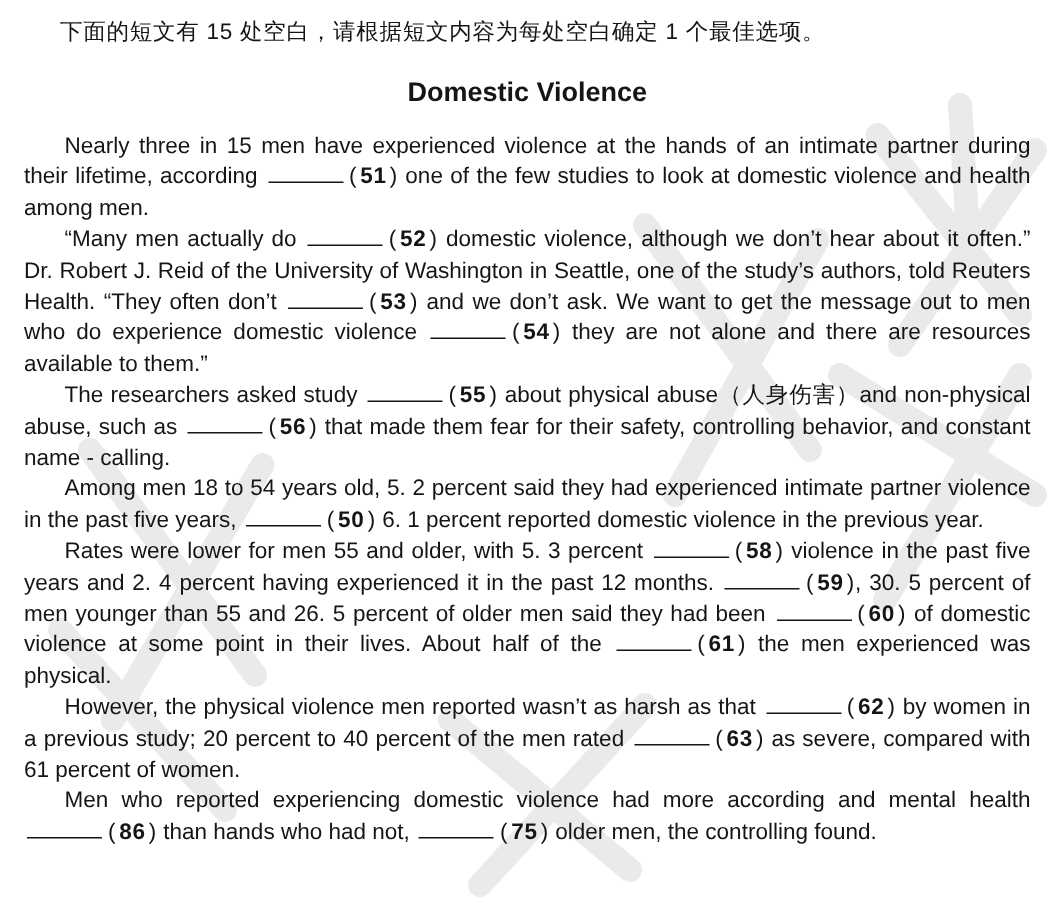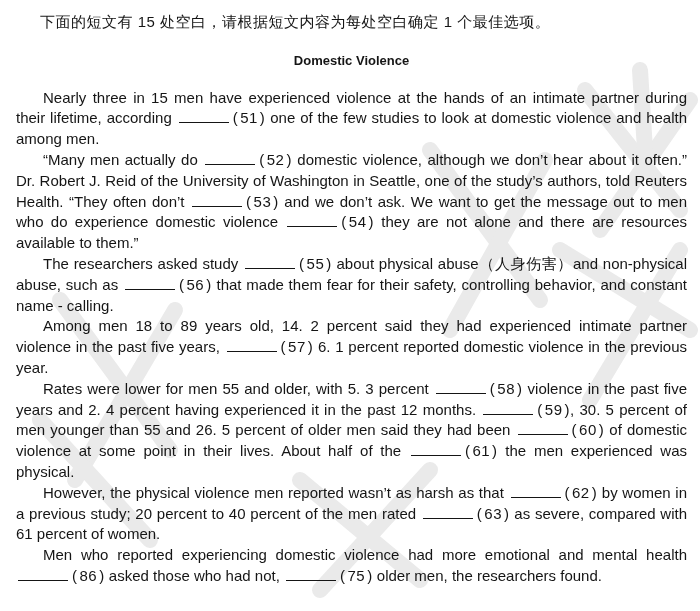--- a/index.html
+++ b/index.html
@@ -33,21 +33,21 @@
     z-index: 1;
   }
   .instruction {
     text-indent: 24px;
     margin: 4px 0 18px 0;
     letter-spacing: 0.5px;
   }
   .title {
     text-align: center;
     font-weight: bold;
-    font-size: 13px;
+    font-size: 18px;
     margin: 0 0 16px 0;
   }
   .passage p {
     margin: 0;
     text-align: justify;
     text-indent: 27px;
   }
   .blank {
     white-space: nowrap;
   }
@@ -56,21 +56,21 @@
     width: 50px;
     height: 2px;
     border-bottom: 1.5px solid #151515;
     vertical-align: baseline;
     margin: 0 4px 0 2px;
   }
   .blank-num {
     letter-spacing: 0.5px;
   }
   .blank-num b {
-    font-weight: normal;
+    font-weight: bold;
     padding: 0 2px;
   }
 </style>
 </head>
 <body>
 
 <div class="page">
 
   <svg class="watermark-svg" viewBox="0 0 700 611" xmlns="http://www.w3.org/2000/svg">
     <g stroke="#d9d9d9" stroke-width="16" stroke-linecap="round" fill="none" opacity="0.55">
@@ -91,19 +91,19 @@
 
   <div class="content">
     <div class="instruction">下面的短文有 15 处空白，请根据短文内容为每处空白确定 1 个最佳选项。</div>
 
     <div class="title">Domestic Violence</div>
 
     <div class="passage" id="passage">
         <p><span>Nearly three in 15 men have experienced violence at the hands of an intimate partner during their lifetime, according </span><span class="blank"><span class="blank-line"></span><span class="blank-num">(<b>51</b>)</span></span><span> one of the few studies to look at domestic violence and health among men.</span></p>
         <p><span>“Many men actually do </span><span class="blank"><span class="blank-line"></span><span class="blank-num">(<b>52</b>)</span></span><span> domestic violence, although we don’t hear about it often.” Dr. Robert J. Reid of the University of Washington in Seattle, one of the study’s authors, told Reuters Health. “They often don’t </span><span class="blank"><span class="blank-line"></span><span class="blank-num">(<b>53</b>)</span></span><span> and we don’t ask. We want to get the message out to men who do experience domestic violence </span><span class="blank"><span class="blank-line"></span><span class="blank-num">(<b>54</b>)</span></span><span> they are not alone and there are resources available to them.”</span></p>
         <p><span>The researchers asked study </span><span class="blank"><span class="blank-line"></span><span class="blank-num">(<b>55</b>)</span></span><span> about physical abuse（人身伤害）and non-physical abuse, such as </span><span class="blank"><span class="blank-line"></span><span class="blank-num">(<b>56</b>)</span></span><span> that made them fear for their safety, controlling behavior, and constant name - calling.</span></p>
-        <p><span>Among men 18 to 89 years old, 14. 2 percent said they had experienced intimate partner violence in the past five years, </span><span class="blank"><span class="blank-line"></span><span class="blank-num">(<b>57</b>)</span></span><span> 6. 1 percent reported domestic violence in the previous year.</span></p>
+        <p><span>Among men 18 to 54 years old, 5. 2 percent said they had experienced intimate partner violence in the past five years, </span><span class="blank"><span class="blank-line"></span><span class="blank-num">(<b>50</b>)</span></span><span> 6. 1 percent reported domestic violence in the previous year.</span></p>
         <p><span>Rates were lower for men 55 and older, with 5. 3 percent </span><span class="blank"><span class="blank-line"></span><span class="blank-num">(<b>58</b>)</span></span><span> violence in the past five years and 2. 4 percent having experienced it in the past 12 months. </span><span class="blank"><span class="blank-line"></span><span class="blank-num">(<b>59</b>)</span></span><span>, 30. 5 percent of men younger than 55 and 26. 5 percent of older men said they had been </span><span class="blank"><span class="blank-line"></span><span class="blank-num">(<b>60</b>)</span></span><span> of domestic violence at some point in their lives. About half of the </span><span class="blank"><span class="blank-line"></span><span class="blank-num">(<b>61</b>)</span></span><span> the men experienced was physical.</span></p>
         <p><span>However, the physical violence men reported wasn’t as harsh as that </span><span class="blank"><span class="blank-line"></span><span class="blank-num">(<b>62</b>)</span></span><span> by women in a previous study; 20 percent to 40 percent of the men rated </span><span class="blank"><span class="blank-line"></span><span class="blank-num">(<b>63</b>)</span></span><span> as severe, compared with 61 percent of women.</span></p>
-        <p><span>Men who reported experiencing domestic violence had more emotional and mental health </span><span class="blank"><span class="blank-line"></span><span class="blank-num">(<b>86</b>)</span></span><span> asked those who had not, </span><span class="blank"><span class="blank-line"></span><span class="blank-num">(<b>75</b>)</span></span><span> older men, the researchers found.</span></p>
+        <p><span>Men who reported experiencing domestic violence had more according and mental health </span><span class="blank"><span class="blank-line"></span><span class="blank-num">(<b>86</b>)</span></span><span> than hands who had not, </span><span class="blank"><span class="blank-line"></span><span class="blank-num">(<b>75</b>)</span></span><span> older men, the controlling found.</span></p>
       </div>
   </div>
 </div>
 
 </body></html>

